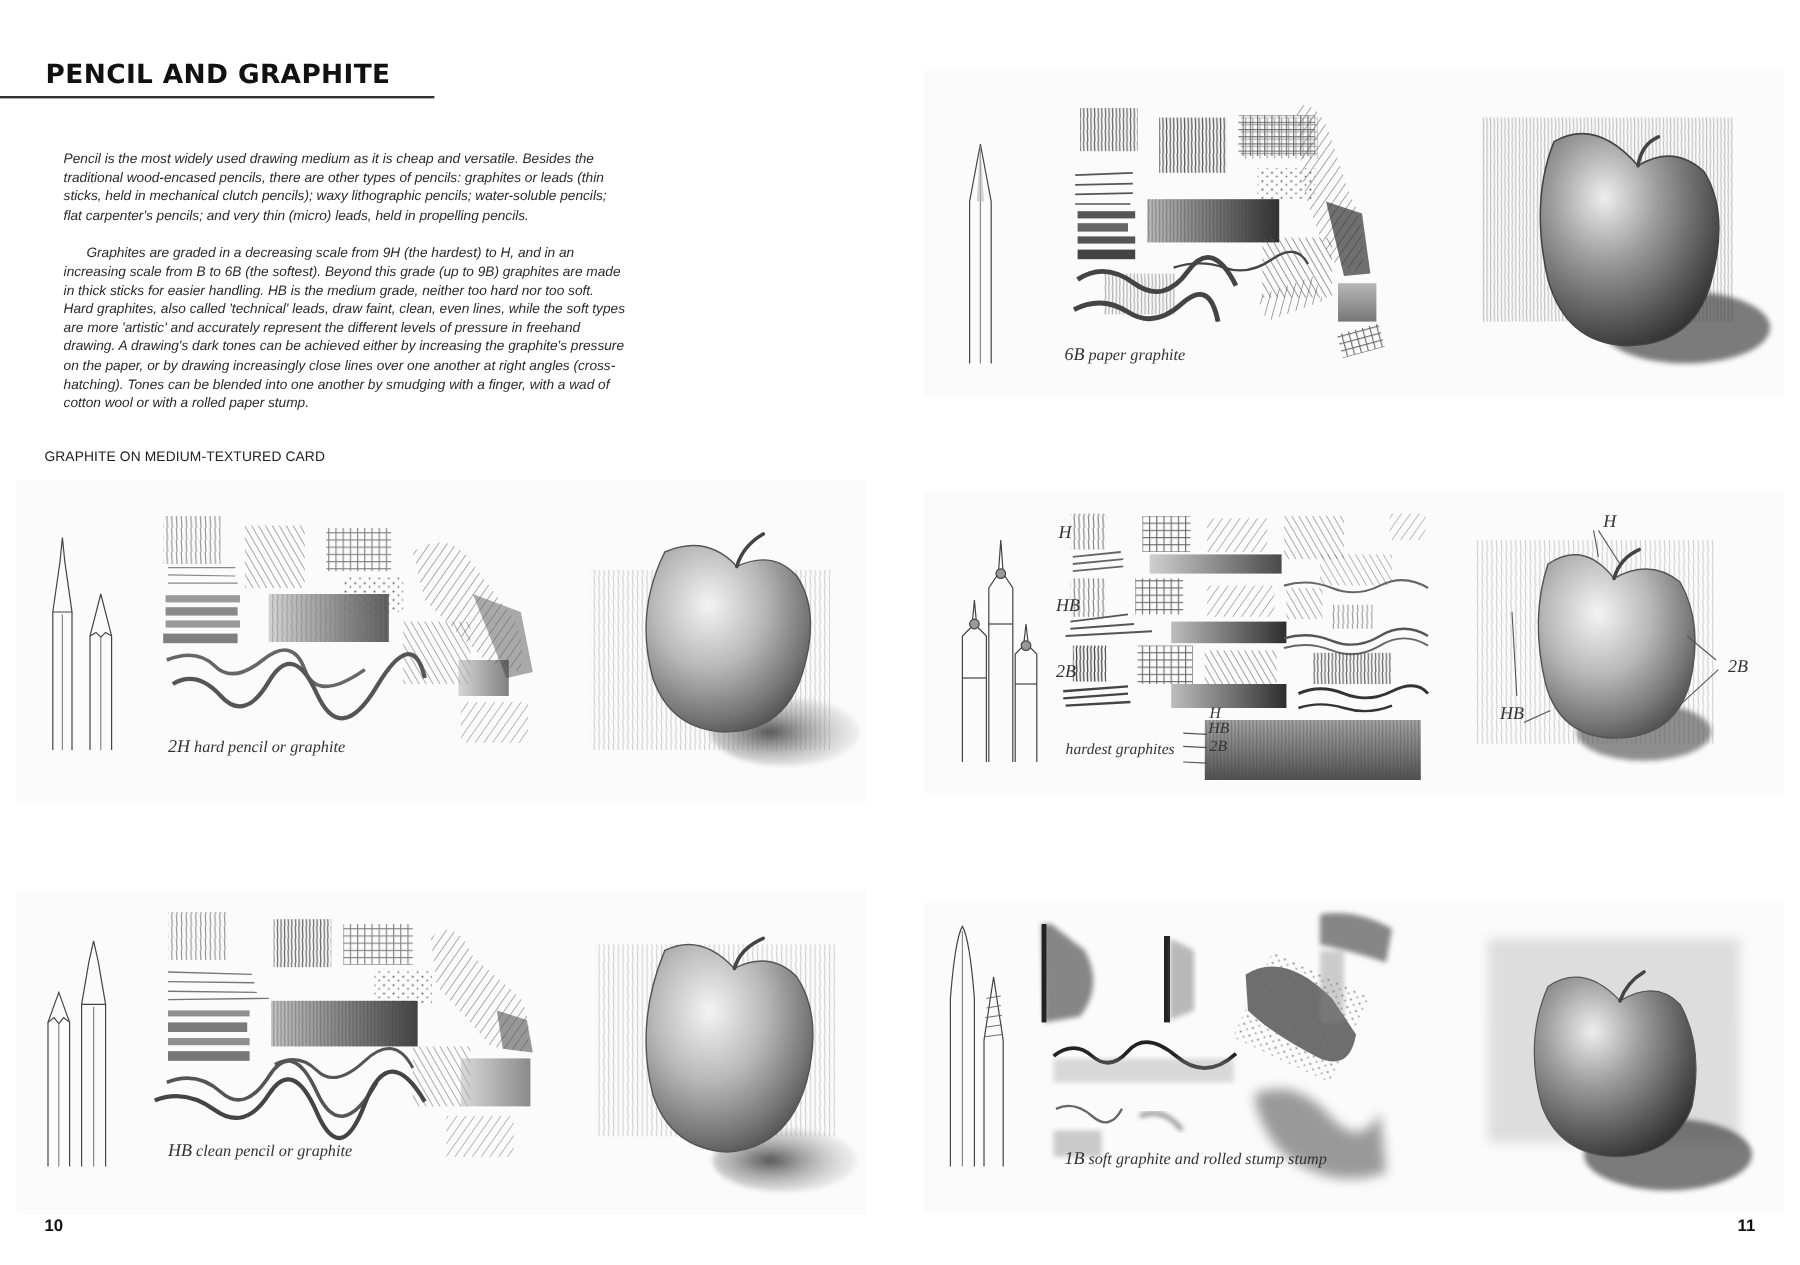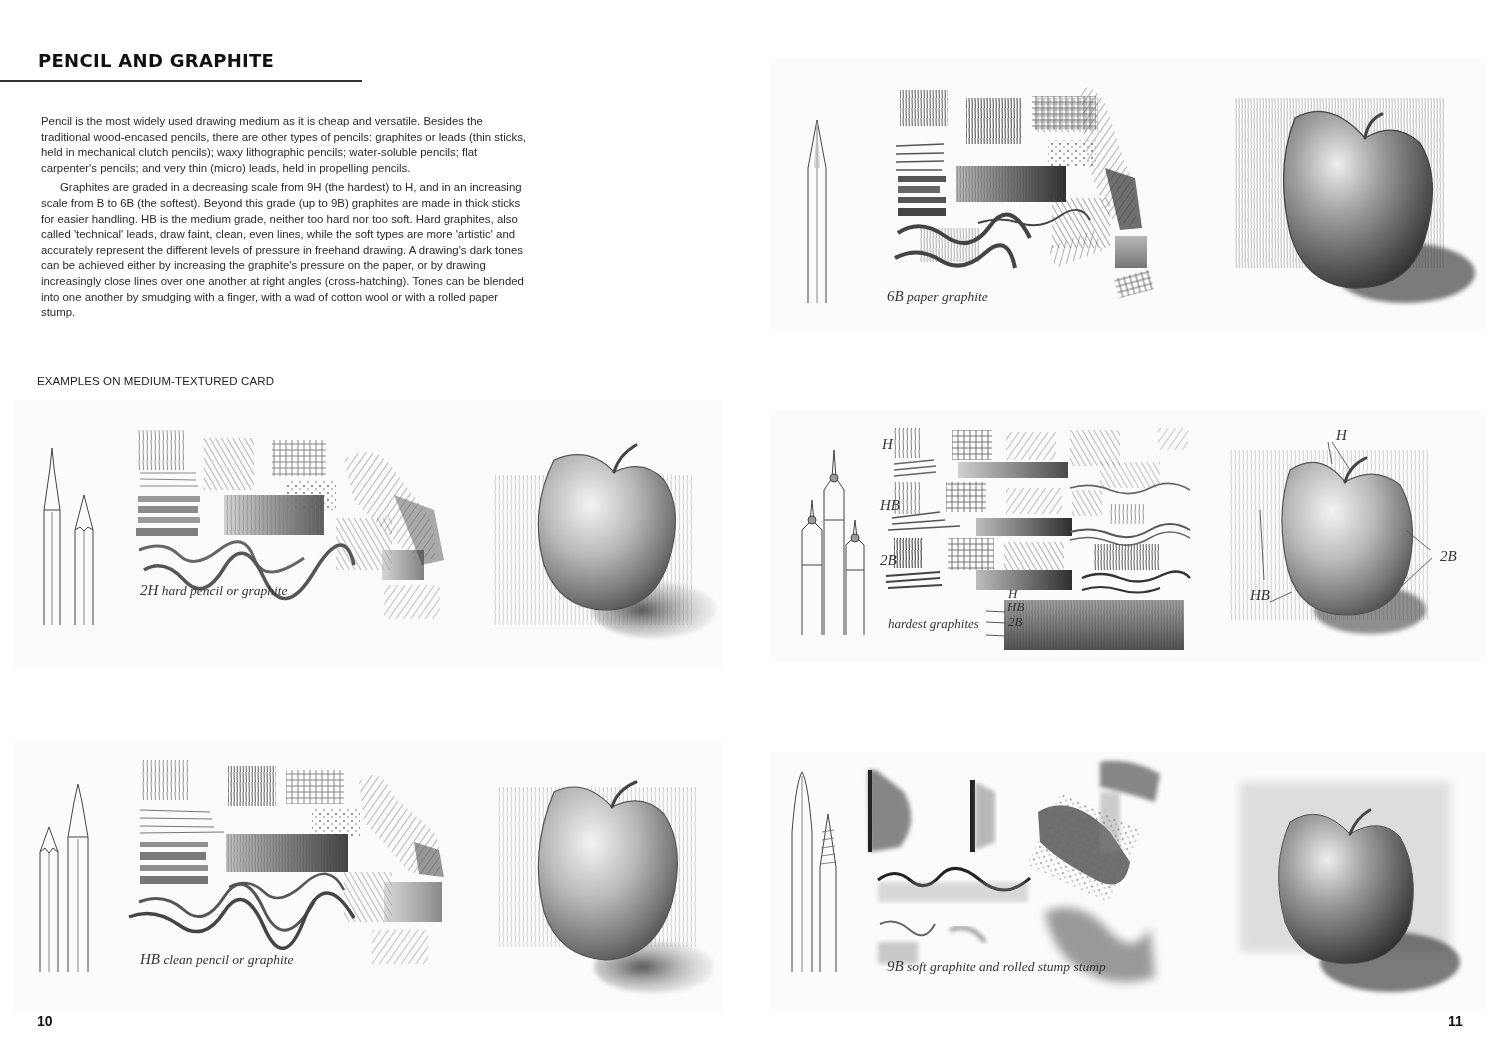--- a/index.html
+++ b/index.html
@@ -4,27 +4,27 @@
   <style>
     html, body { margin: 0; padding: 0; background: #ffffff; }
     body { width: 1500px; height: 1054px; position: relative; overflow: hidden;
            font-family: "DejaVu Sans", sans-serif; color: #1a1a1a; }
     .page { position: absolute; top: 0; height: 1054px; background: #ffffff; }
     .page-left { left: 0; width: 750px; }
     .page-right { left: 750px; width: 750px; }
 
     .title { position: absolute; left: 38px; top: 50px; margin: 0;
              font-family: "DejaVu Sans", sans-serif; font-weight: bold;
-             font-size: 18px; letter-spacing: 0.3px; color: #111; }
+             font-size: 22px; letter-spacing: 0.3px; color: #111; }
     .title-rule { position: absolute; left: 0; top: 80px; width: 362px; height: 2px; background: #333; }
 
     .intro { position: absolute; left: 37px; top: 110px; width: 500px;
              font-family: "Liberation Sans", sans-serif; font-size: 11.4px;
              line-height: 15.6px; color: #2a2a2a; margin: 0; }
-    .intro p { margin: 4px; }
+    .intro p { margin: 16px; font-style: italic; }
     .intro p + p { text-indent: 19px; }
 
     .section-label { position: absolute; left: 37px; top: 375px;
                      font-family: "Liberation Sans", sans-serif; font-size: 11.5px;
                      letter-spacing: 0.1px; color: #222; }
 
     .panel { position: absolute; background: #fbfbfb; }
     .panel svg { position: absolute; left: 0; top: 0; }
 
     .caption { position: absolute; font-family: "Liberation Serif", serif;
@@ -103,21 +103,21 @@
 <div class="page page-left">
 
   <h1 class="title">PENCIL AND GRAPHITE</h1>
   <div class="title-rule"></div>
 
   <div class="intro">
     <p>Pencil is the most widely used drawing medium as it is cheap and versatile. Besides the traditional wood-encased pencils, there are other types of pencils: graphites or leads (thin sticks, held in mechanical clutch pencils); waxy lithographic pencils; water-soluble pencils; flat carpenter's pencils; and very thin (micro) leads, held in propelling pencils.</p>
     <p>Graphites are graded in a decreasing scale from 9H (the hardest) to H, and in an increasing scale from B to 6B (the softest). Beyond this grade (up to 9B) graphites are made in thick sticks for easier handling. HB is the medium grade, neither too hard nor too soft. Hard graphites, also called 'technical' leads, draw faint, clean, even lines, while the soft types are more 'artistic' and accurately represent the different levels of pressure in freehand drawing. A drawing's dark tones can be achieved either by increasing the graphite's pressure on the paper, or by drawing increasingly close lines over one another at right angles (cross-hatching). Tones can be blended into one another by smudging with a finger, with a wad of cotton wool or with a rolled paper stump.</p>
   </div>
 
-  <div class="section-label">EXAMPLES ON MEDIUM-TEXTURED CARD</div>
+  <div class="section-label">GRAPHITE ON MEDIUM-TEXTURED CARD</div>
 
   <div class="panel" style="left:14px; top:400px; width:708px; height:268px;">
     <svg width="708" height="268">
 
       <g stroke="#444" stroke-width="1" fill="none">
         <path d="M30 225 L30 110 L36 68 L38 48 L40 68 L46 110 L46 225"></path>
         <line x1="30" y1="110" x2="46" y2="110"></line>
         <line x1="38" y1="112" x2="38" y2="225" stroke="#888"></line>
         <path d="M61 225 L61 130 L70 95 L79 130 L79 225"></path>
         <path d="M61 130 L66 127 L70 131 L74 127 L79 130"></path>
@@ -151,21 +151,21 @@
       <rect x="370" y="185" width="56" height="34" fill="url(#hatch-d)" opacity="0.75"></rect>
 
       <g>
         <rect x="478" y="75" width="200" height="150" fill="url(#hatch-v)" opacity="0.35"></rect>
         <ellipse cx="640" cy="210" rx="62" ry="28" fill="url(#shadow-grad)" filter="url(#soft)"></ellipse>
         <path d="M540 60 Q575 45 600 72 Q630 58 650 80 Q670 110 655 160 Q640 210 590 210 Q545 208 530 165 Q515 110 540 60 Z" fill="url(#apple-shade)" stroke="#555" stroke-width="1.2"></path>
         <path d="M600 72 Q605 55 622 45" stroke="#444" stroke-width="3" fill="none" stroke-linecap="round"></path>
       </g>
     </svg>
   </div>
-  <div class="caption" style="left:140px; top:582px;">
+  <div class="caption" style="left:140px; top:615px;">
     <span class="grade">2H</span>
     <span>hard pencil or graphite</span>
   </div>
 
   <div class="panel" style="left:14px; top:742px; width:708px; height:270px;">
     <svg width="708" height="270">
       <g stroke="#444" stroke-width="1" fill="none">
         <path d="M26 230 L26 110 L35 85 L44 110 L44 230"></path>
         <path d="M26 110 L31 106 L35 111 L39 106 L44 110"></path>
         <line x1="35" y1="111" x2="35" y2="230" stroke="#888"></line>
@@ -388,18 +388,18 @@
 
       <g>
         <rect x="470" y="30" width="210" height="170" fill="#999" opacity="0.3" filter="url(#soft-lg)"></rect>
         <ellipse cx="620" cy="210" rx="70" ry="30" fill="#444" opacity="0.7" filter="url(#soft)"></ellipse>
         <path d="M520 70 Q550 50 580 82 Q610 64 630 85 Q650 120 640 170 Q625 212 575 212 Q530 210 515 170 Q500 115 520 70 Z" fill="url(#apple-shade-dark)" stroke="#555" stroke-width="1"></path>
         <path d="M580 82 Q586 66 600 58" stroke="#444" stroke-width="3" fill="none" stroke-linecap="round"></path>
       </g>
     </svg>
   </div>
   <div class="caption" style="left:137px; top:958px;">
-    <span class="grade">9B</span>
+    <span class="grade">1B</span>
     <span>soft graphite and rolled stump stump</span>
   </div>
 
   <div class="page-number" style="left:698px;text-align:center;">11</div>
 </div>
 
 </body></html>

